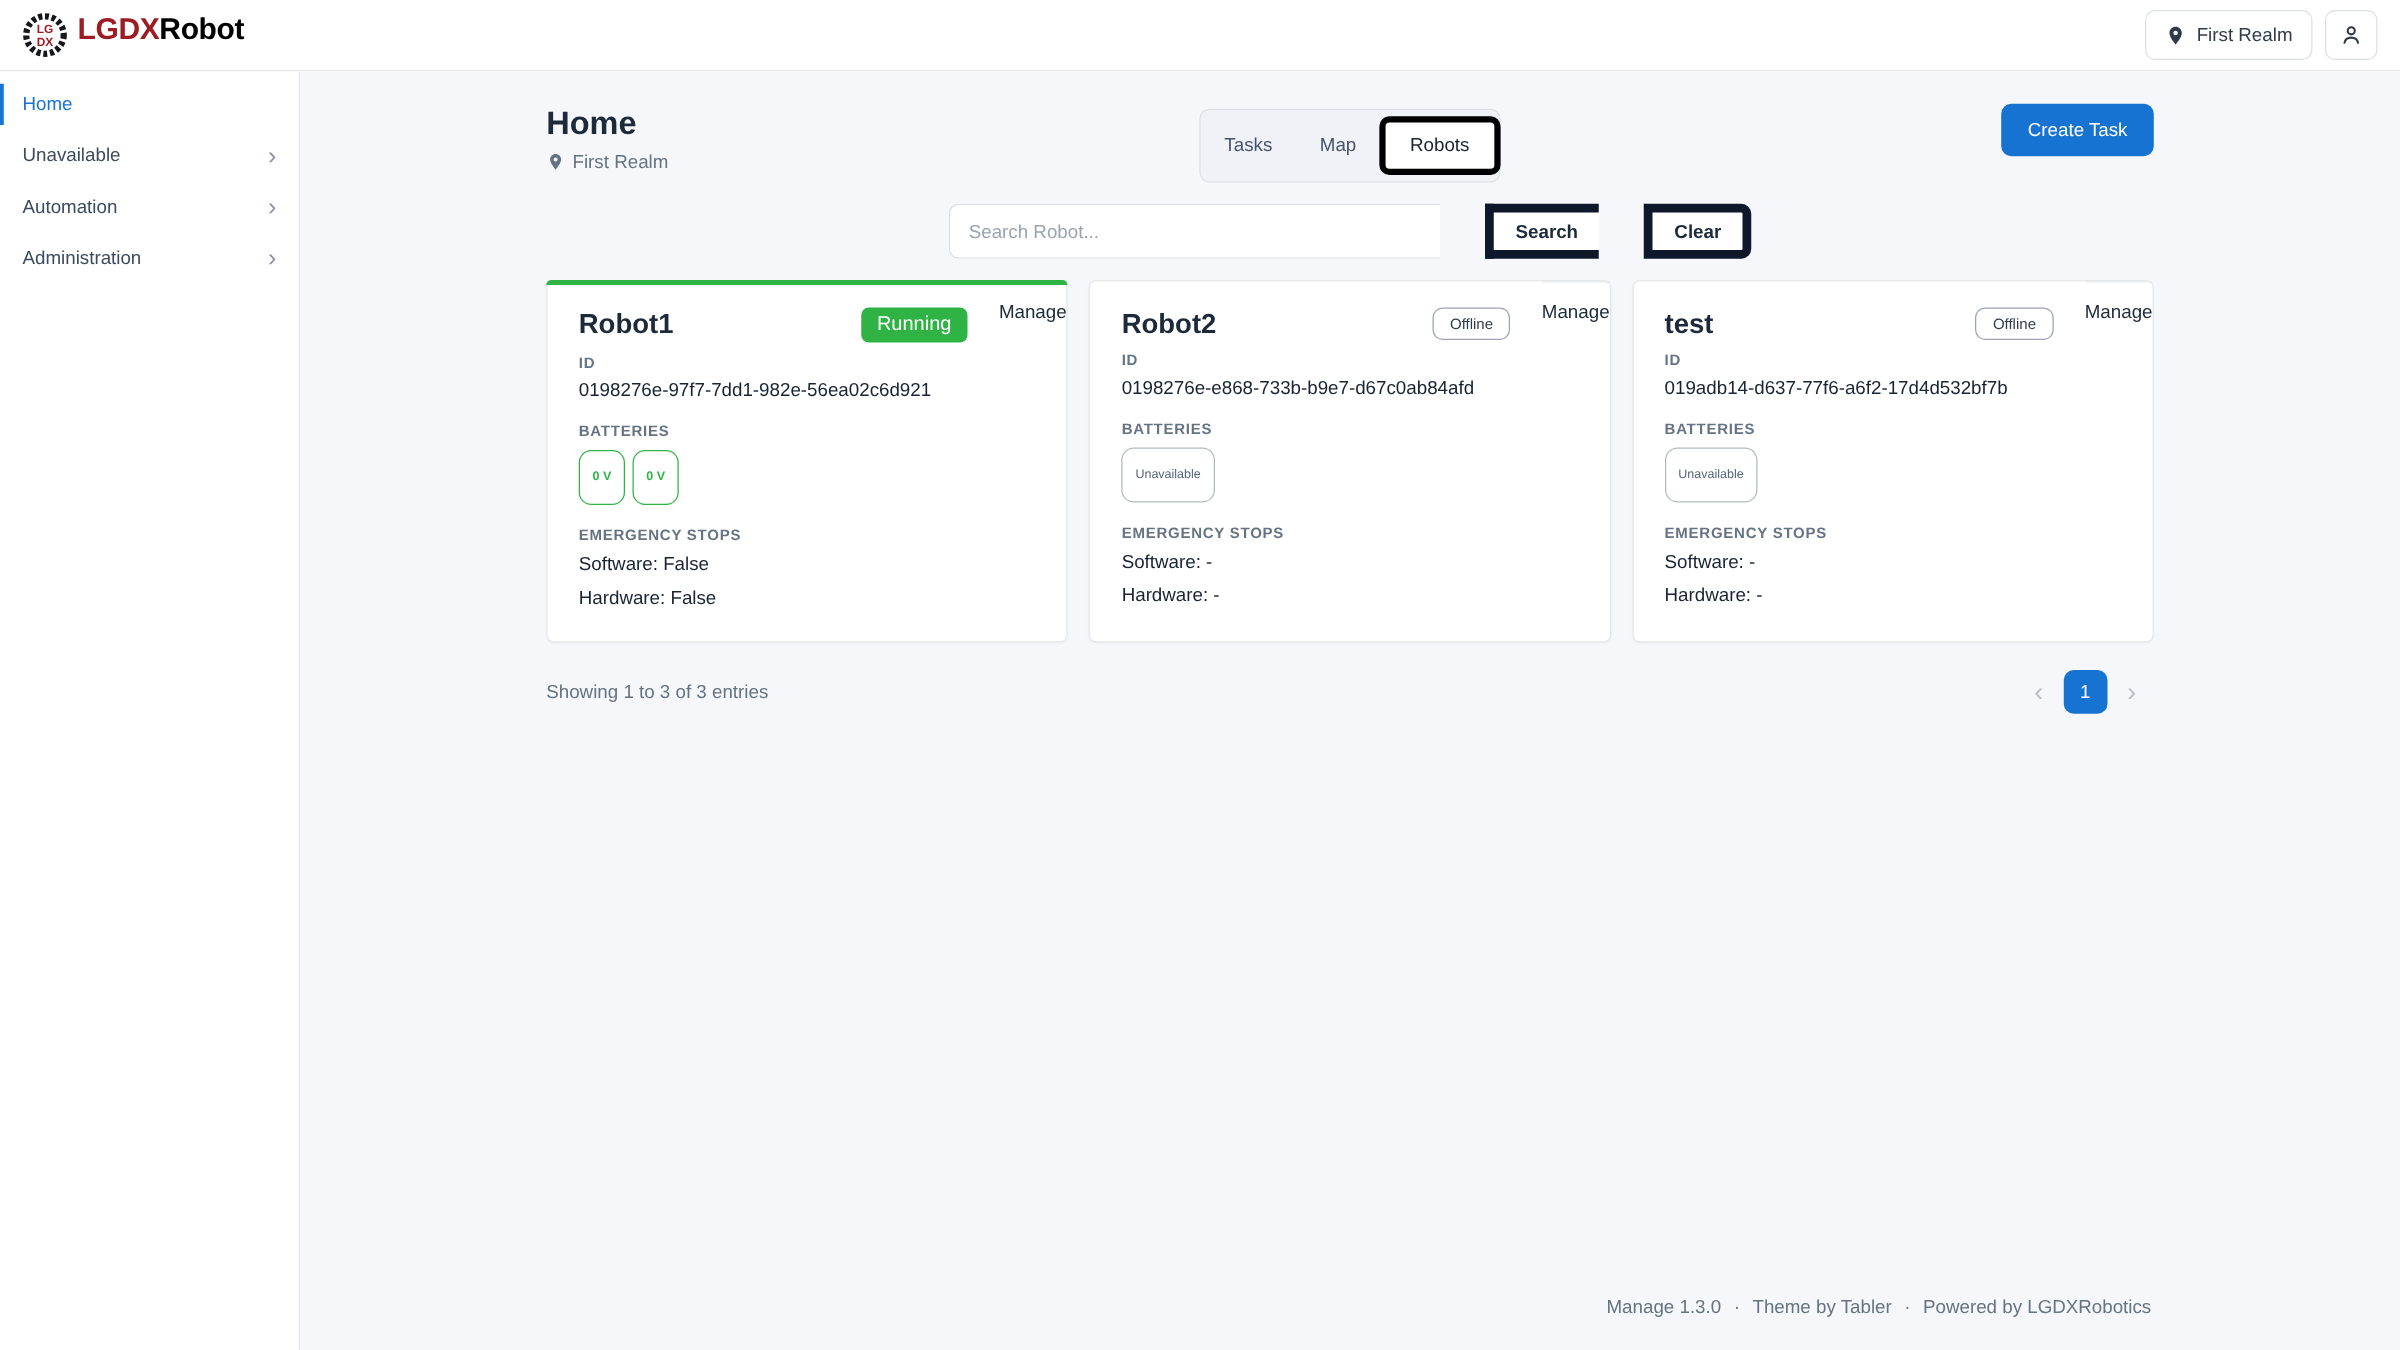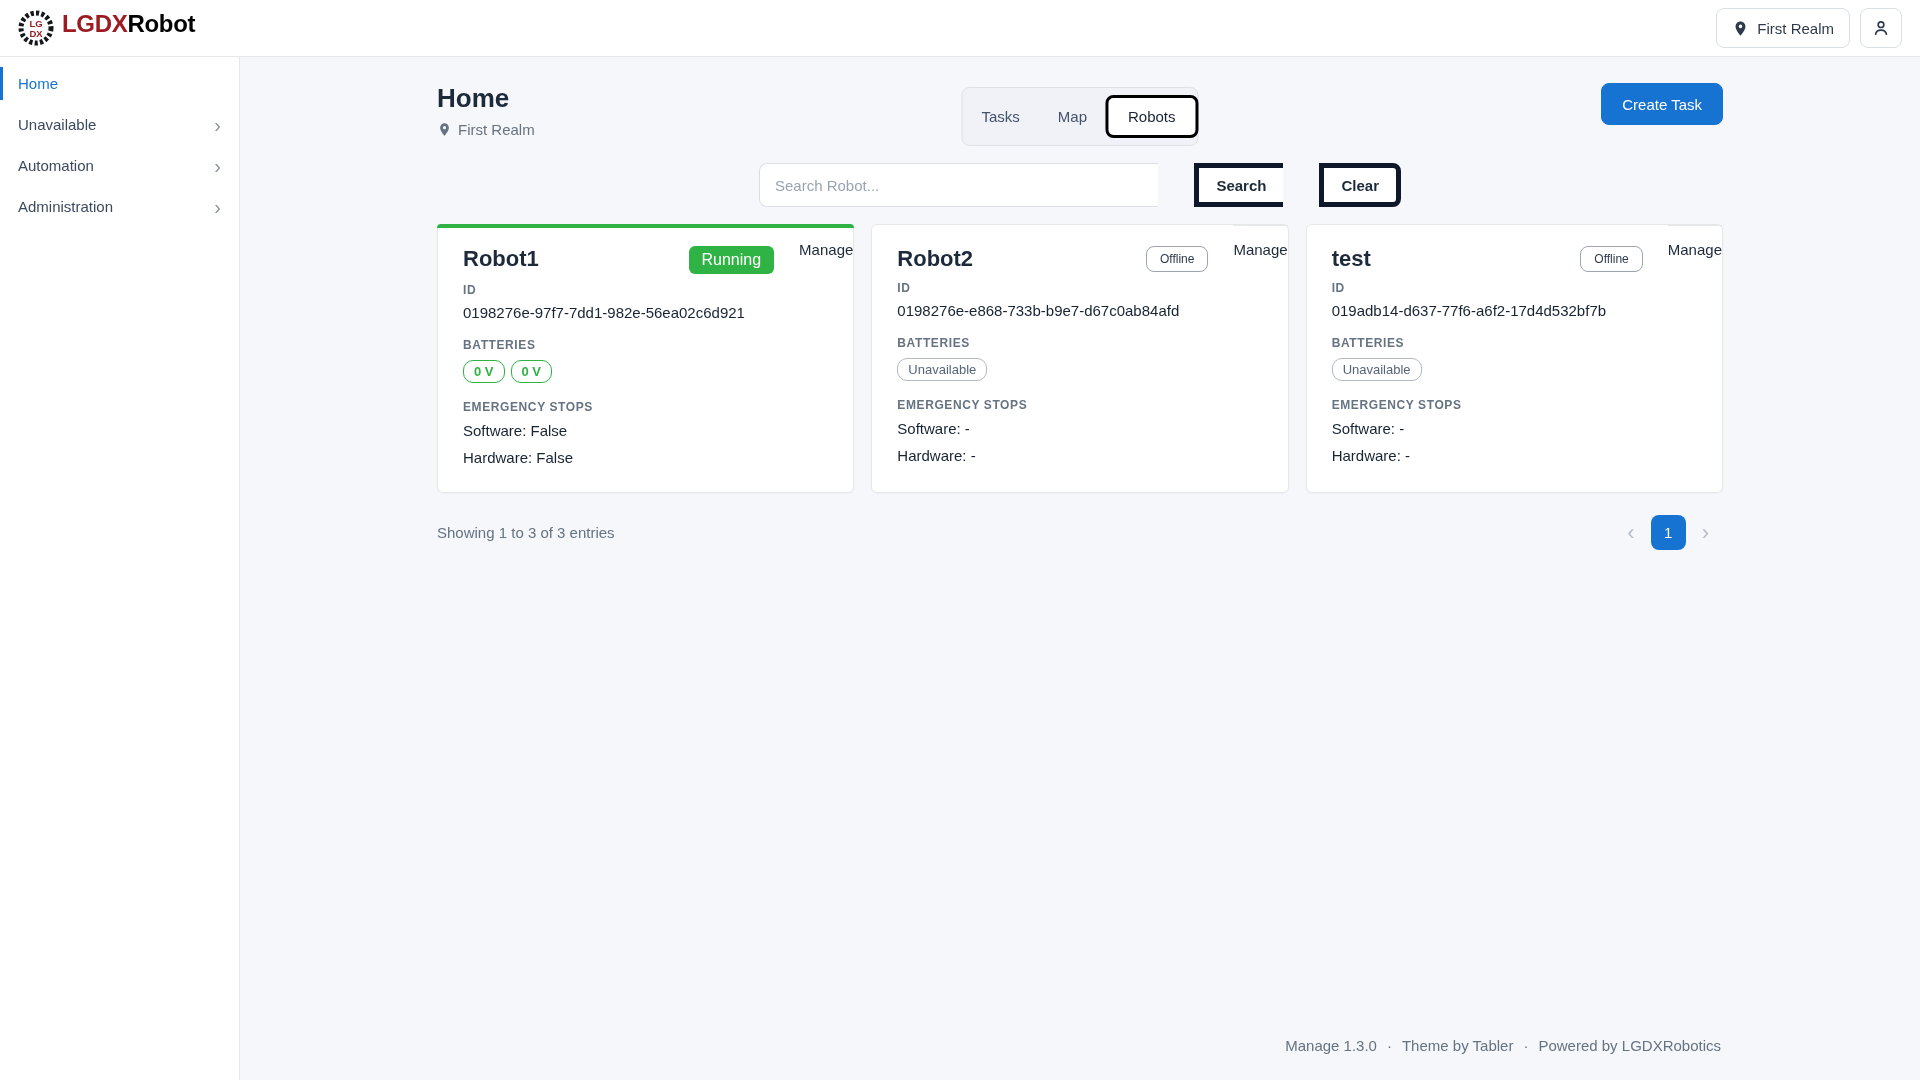--- a/index.html
+++ b/index.html
@@ -70,41 +70,41 @@
   .tabs {
     position: absolute; left: 50%; top: 4px; transform: translateX(-50%);
     display: flex; align-items: center;
     background: #f0f2f7; border: 1px solid #dde0e5; border-radius: 8px;
   }
   .tab {
     padding: 20px 19px; font-size: 15px; color: #45526a; cursor: pointer;
     border-radius: 8px; white-space: nowrap;
   }
   .tab.active {
-    background: #ffffff; border: 3px solid #000000; color: #182433;
+    background: #ffffff; border: 5px solid #000000; color: #182433;
     margin: -1px; padding: 10px 20px; font-weight: 500;
   }
   .create-btn {
     margin-left: auto; height: 42px; padding: 0 20px;
     background: #1673d2; border: 1px solid #1673d2; border-radius: 8px;
     color: #fff; font-size: 15px; cursor: pointer; font-weight: 500;
   }
 
   
   .search-row { display: flex; justify-content: center; margin-top: 25px; }
   .search-group { display: flex; width: 642px; gap: 36px; }
   .search-input {
     flex: 1; height: 44px; border: 1px solid #dadfe5; border-right: 0;
     border-radius: 8px 0 0 8px; padding: 0 15px; font-size: 15px;
     font-family: "Liberation Sans", sans-serif; color: #182433; background: #fff;
     outline: none;
   }
   .search-input::placeholder { color: #9aa3b2; }
   .group-btn {
-    height: 44px; padding: 0 17px; background: #fff; border: 5px solid #0f172a;
+    height: 44px; padding: 0 17px; background: #fff; border: 7px solid #0f172a;
     font-size: 15px; font-weight: 600; color: #1d2a3a; cursor: pointer;
     font-family: "Liberation Sans", sans-serif;
   }
   .group-btn.mid { border-right: 0; }
   .group-btn.last { border-radius: 0 8px 8px 0; }
 
   
   .cards {
     display: grid; grid-template-columns: repeat(3, 1fr); gap: 17px;
     margin-top: 17px;
@@ -130,21 +130,21 @@
     padding: 5px 13px; border-radius: 8px; border: 1px solid #9ba4b0; line-height: 1.2;
   }
   .field-label {
     font-size: 12px; font-weight: 600; letter-spacing: .6px;
     color: #667382; margin-top: 17px;
   }
   .field-label.first { margin-top: 9px; }
   .field-value { font-size: 15px; color: #182433; margin-top: 7px; }
   .batt-row { display: flex; gap: 6px; margin-top: 8px; }
   .batt-badge {
-    font-size: 13px; padding: 4px 10px; border-radius: 10px; line-height: 1;
+    font-size: 10px; padding: 16px 10px; border-radius: 10px; line-height: 1;
     background: #fff;
   }
   .batt-ok { border: 1px solid #2fb344; color: #2fb344; font-weight: 600; }
   .batt-na { border: 1px solid #b3bac4; color: #56657a; }
   .estop-line { font-size: 15px; color: #182433; margin-top: 6px; line-height: 1.4; }
   .card-footer {
     border-top: 1px solid #e6e7e9; text-align: center; padding: 15px 0;
     font-size: 15px; font-weight: 500; color: #1d2a3a; cursor: pointer;
   }
 

